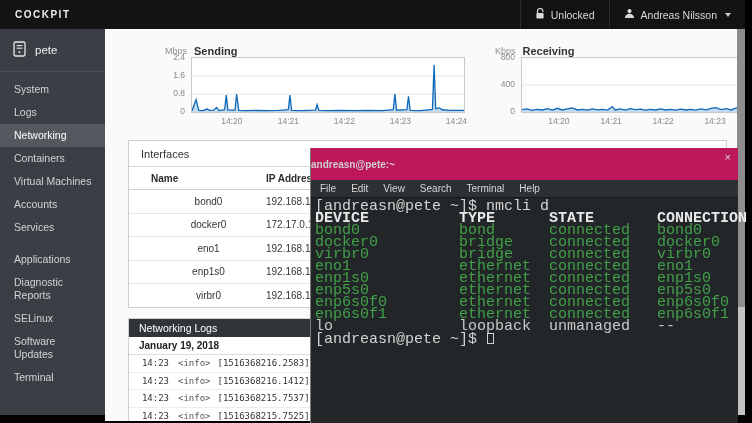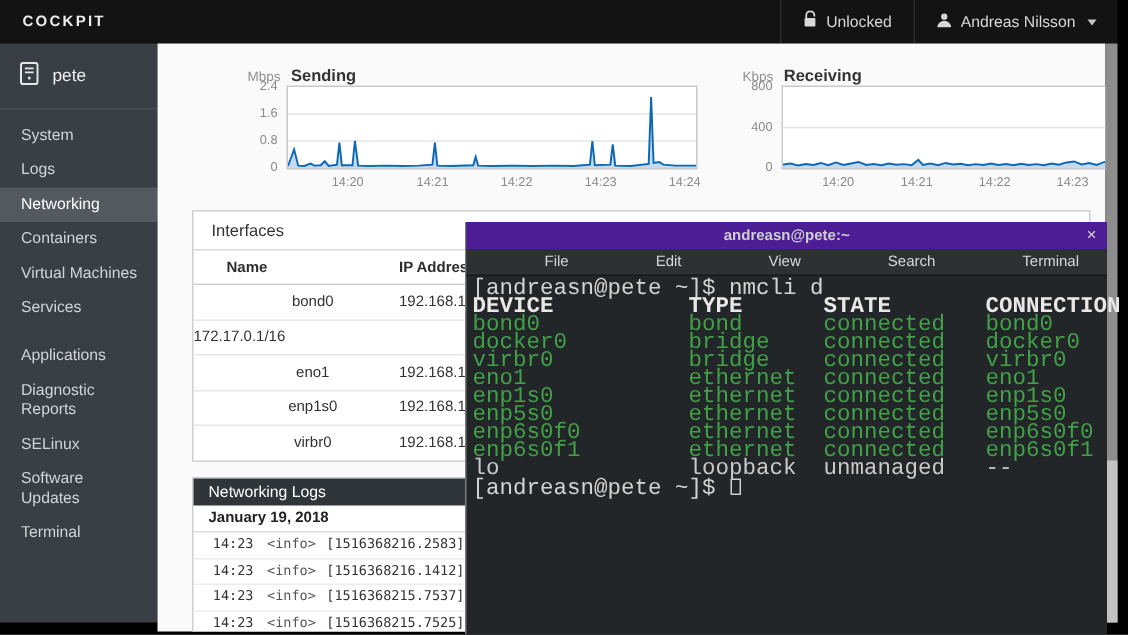--- a/index.html
+++ b/index.html
@@ -62,27 +62,27 @@
   .llevel{margin-left:9px;color:#555;}
   .lmsg{margin-left:7px;white-space:pre;}
 
   
   .vscroll{position:absolute;left:737px;top:29px;width:8px;height:386px;background:#8d8d8d;}
   .vscroll .thumb{position:absolute;left:0;width:100%;top:72%;height:28%;background:#c2c2c2;}
 
   
   .terminal{position:absolute;left:310px;top:148px;width:427px;height:275px;background:#232628;
             border-left:1px solid #7a7a7a;z-index:5;display:flex;flex-direction:column;}
-  .tbar{height:18px;background:#4c1d95;display:flex;align-items:center;justify-content:center;position:relative;flex:none;}
+  .tbar{height:32px;background:#be185d;display:flex;align-items:center;justify-content:flex-start;position:relative;flex:none;}
   .ttitle{color:#cfcfcf;font-size:10px;font-weight:bold;}
   .tclose{position:absolute;right:7px;top:1px;background:none;border:none;color:#d9d9d9;font-size:11px;
           cursor:pointer;padding:0;line-height:16px;font-family:"Liberation Sans",sans-serif;}
   .tmenu{height:17px;background:#2d3134;border-bottom:1px solid #17191a;display:flex;align-items:center;
          padding-left:9px;gap:15px;flex:none;}
-  .tmenu span{color:#d6d6d6;font-size:10px;cursor:pointer;margin-left:43px;}
+  .tmenu span{color:#d6d6d6;font-size:10px;cursor:pointer;}
   .tbody{flex:1;padding:3px 0 0 4px;font-family:Liberation Mono, monospace;font-size:15px;
          line-height:12px;color:#d3d3d3;white-space:pre;cursor:text;}
   .tline{height:12px;}
   .tgreen{color:#41a048;}
   .tplain{color:#c9c9c9;}
   .tbold{font-weight:bold;color:#e8e8e8;}
   .cursor{display:inline-block;width:5px;height:9px;border:1px solid #cfcfcf;vertical-align:-1px;margin-left:1px;}
 </style>
 </head>
 <body>
@@ -126,20 +126,21 @@
       </span>
       <span>pete</span>
     </div>
     <div class="side-sep"></div>
     <nav id="sidebar-nav">
         <div class="side-item">System</div>
         <div class="side-item">Logs</div>
         <div class="side-item active">Networking</div>
         <div class="side-item">Containers</div>
         <div class="side-item">Virtual Machines</div>
+        <div class="side-item">Accounts</div>
         <div class="side-item">Services</div>
         <div class="side-item gap">Applications</div>
         <div class="side-item">Diagnostic Reports</div>
         <div class="side-item">SELinux</div>
         <div class="side-item">Software Updates</div>
         <div class="side-item">Terminal</div>
       </nav>
   </aside>
 
   <main class="content">
@@ -207,20 +208,21 @@
       <div class="cols">
         <span class="col-name">Name</span>
         <span>IP Address</span>
       </div>
       <div id="iface-rows">
           <div class="irow">
             <span class="iname">bond0</span>
             <span>192.168.1.199</span>
           </div>
           <div class="irow">
+            <span class="iname">docker0</span>
             <span>172.17.0.1/16</span>
           </div>
           <div class="irow">
             <span class="iname">eno1</span>
             <span>192.168.1.180</span>
           </div>
           <div class="irow">
             <span class="iname">enp1s0</span>
             <span>192.168.1.211</span>
           </div>

